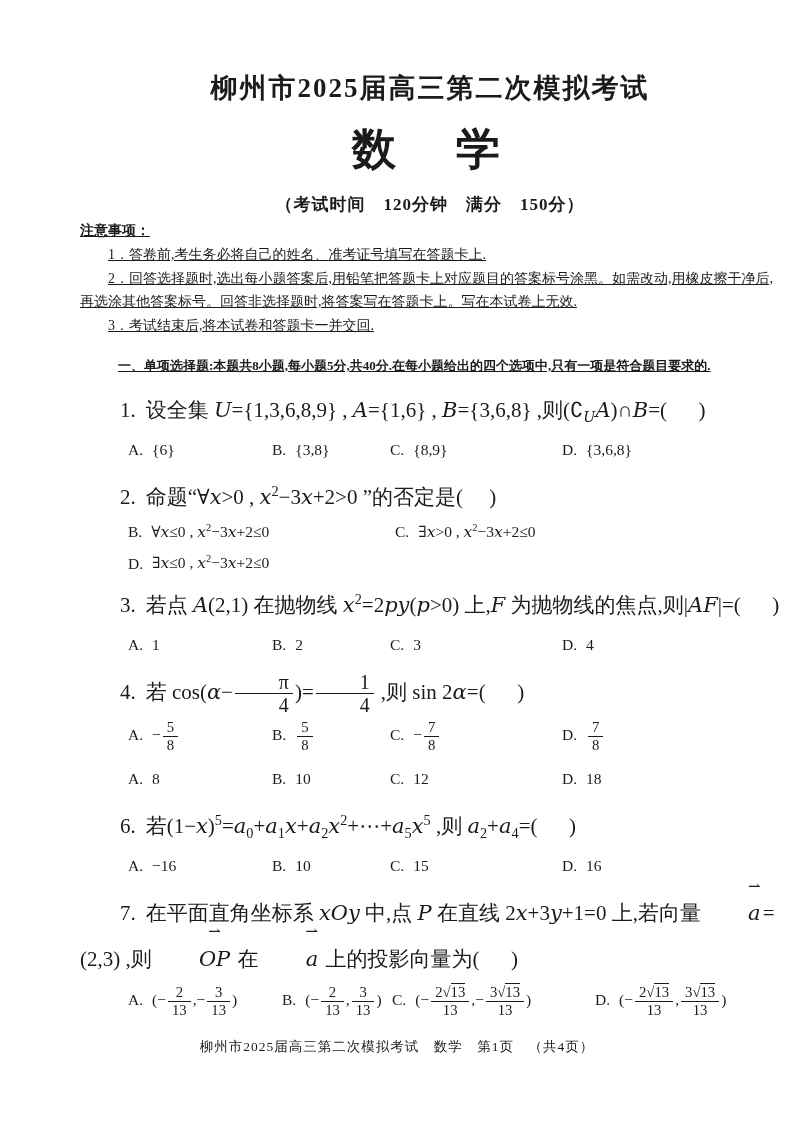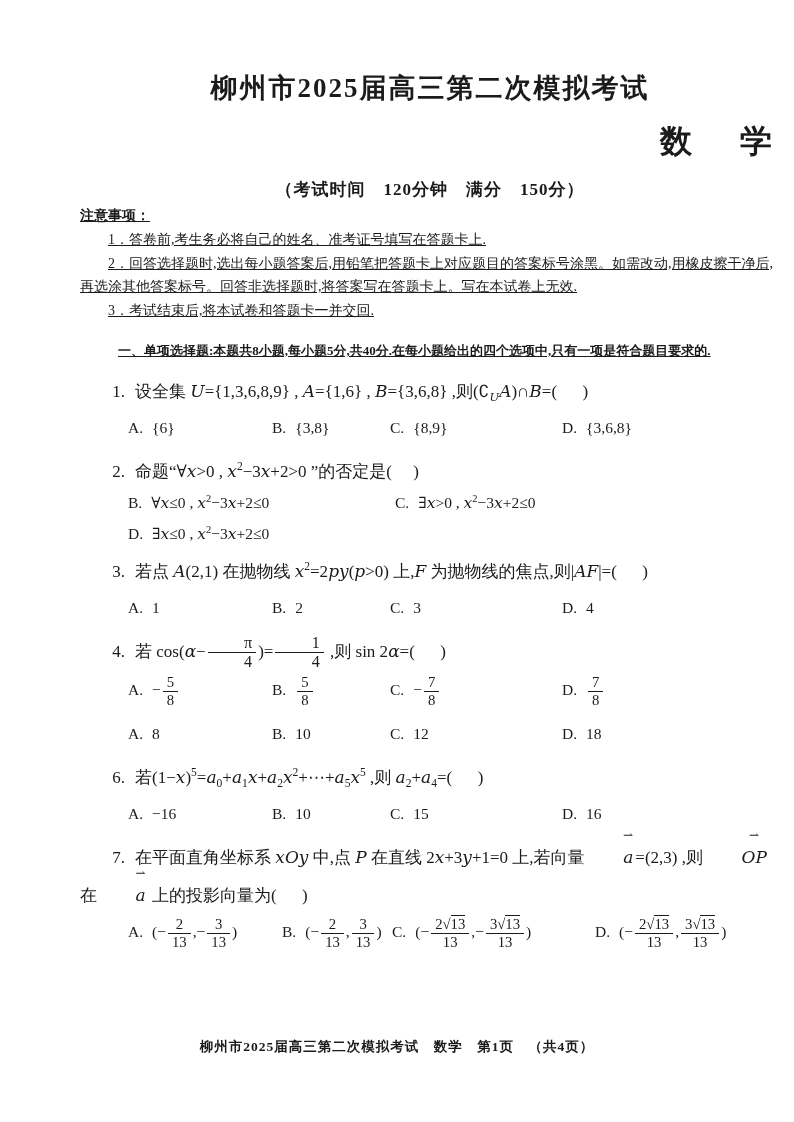--- a/index.html
+++ b/index.html
@@ -4,48 +4,48 @@
 <style>
   html,body{margin:0;padding:0;}
   body{
     width:794px;height:1122px;position:relative;overflow:hidden;
     background:#ffffff;color:#1b1b1b;
     font-family:"Liberation Serif","DejaVu Serif",serif;
   }
   .page{padding:70px 14px 0 80px;width:700px;}
   .center{text-align:center;}
   .exam-title{font-size:27px;font-weight:bold;letter-spacing:2px;margin:0;}
-  .exam-subject{font-size:32px;font-weight:bold;letter-spacing:8px;margin:14px 0 0 0;text-align:right;}
+  .exam-subject{font-size:44px;font-weight:bold;letter-spacing:8px;margin:14px 0 0 0;}
   .exam-info{font-size:17px;font-weight:bold;margin:14px 0 0 0;letter-spacing:1px;}
   .notice{margin-top:3px;font-size:14px;line-height:1.7;text-decoration:underline;}
   .notice-heading{font-weight:bold;margin:0;}
   .notice-item{margin:0;text-indent:2em;}
   .section-heading{font-weight:bold;font-size:13px;line-height:1.85;margin:16px 0 0 12px;text-indent:2em;text-decoration:underline;}
   .questions{margin-top:4px;}
   .question{margin-top:10px;}
-  .q-stem{font-size:17px;line-height:2.15;text-indent:1.9em;}
+  .q-stem{font-size:21px;line-height:2.15;text-indent:1.9em;}
   .q-num{margin-right:10px;}
   .opts{display:grid;grid-template-columns:144px 118px 172px auto;
         margin-left:48px;margin-top:2px;font-size:15.5px;align-items:center;min-height:30px;}
   .opts.two{grid-template-columns:267px auto;row-gap:12px;}
   .opts.q7{grid-template-columns:154px 110px 203px auto;}
   .opt{white-space:nowrap;}
   .olabel{margin-right:9px;}
   i{font-family:"DejaVu Serif","Liberation Serif",serif;}
   sub,sup{font-size:0.68em;}
   .frac{display:inline-block;vertical-align:middle;text-align:center;line-height:1.15;margin:0 2px;font-size:0.95em;}
   .frac .fn{display:block;padding:0 4px;border-bottom:1.4px solid #1b1b1b;}
   .frac .fd{display:block;padding:0 4px;}
   .sqrt{white-space:nowrap;}
   .sqrt .rad{border-top:1.4px solid #1b1b1b;}
   .vec{position:relative;display:inline-block;padding:0 2px;}
   .vec::before{content:"⇀";position:absolute;left:50%;transform:translateX(-50%);
                top:-0.8em;font-size:0.72em;line-height:1;font-style:normal;}
   .footer{position:absolute;top:1038px;left:0;width:794px;text-align:center;
-          font-size:13.5px;font-weight:bold;letter-spacing:1px;}
+          font-size:13.5px;font-weight:normal;letter-spacing:1px;}
 </style>
 </head>
 <body>
 
 <div class="page">
 
   <h1 class="exam-title center">柳州市2025届高三第二次模拟考试</h1>
   <div class="exam-subject center">数　学</div>
   <div class="exam-info center">（考试时间　120分钟　满分　150分）</div>
 

